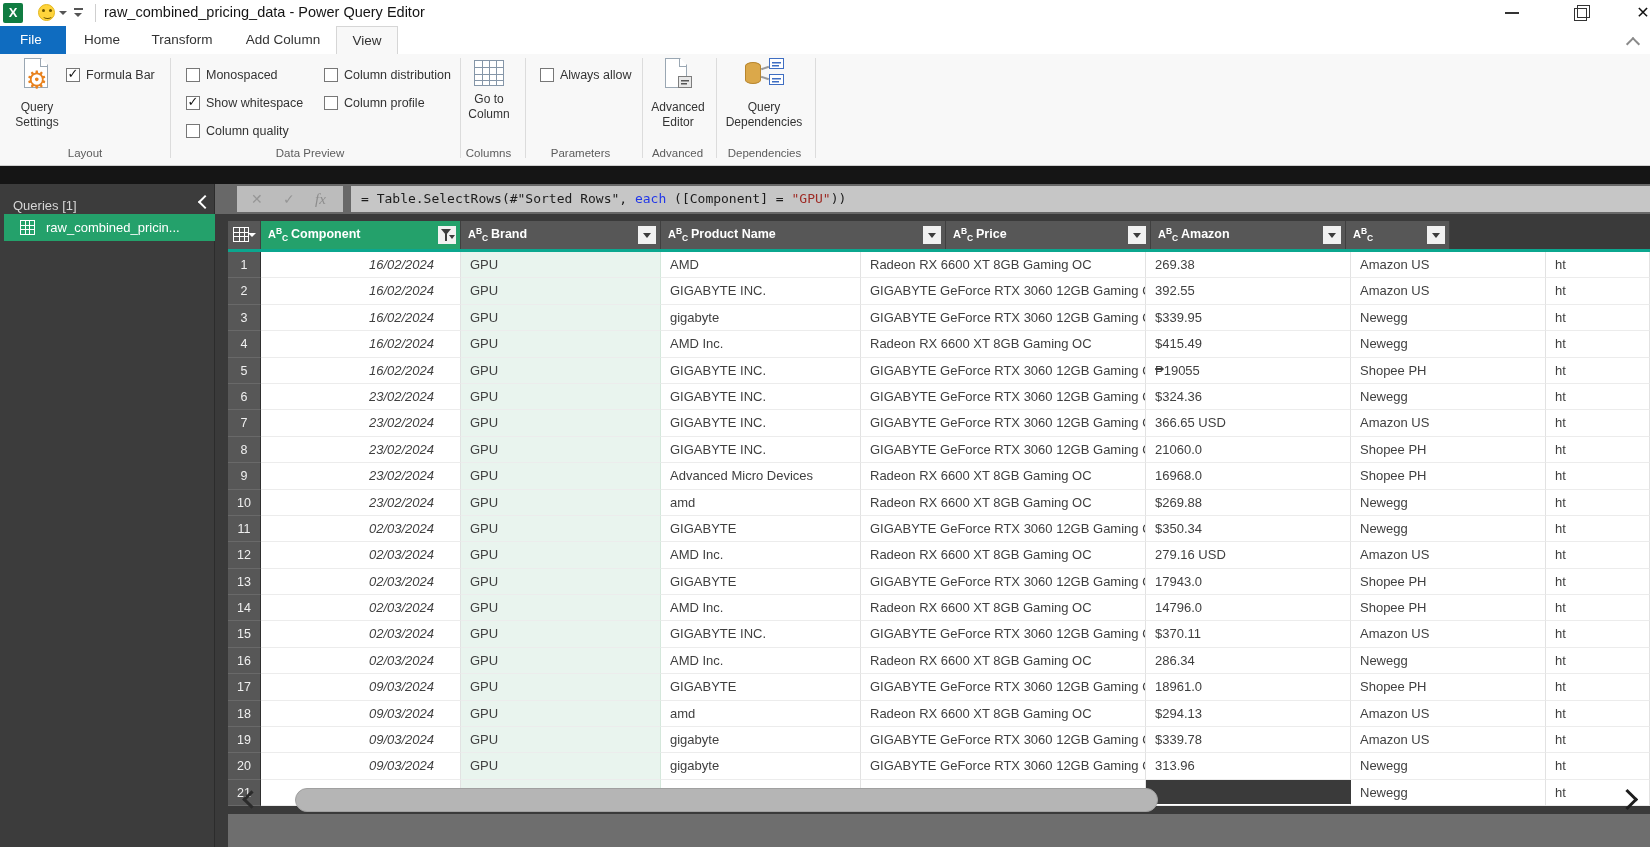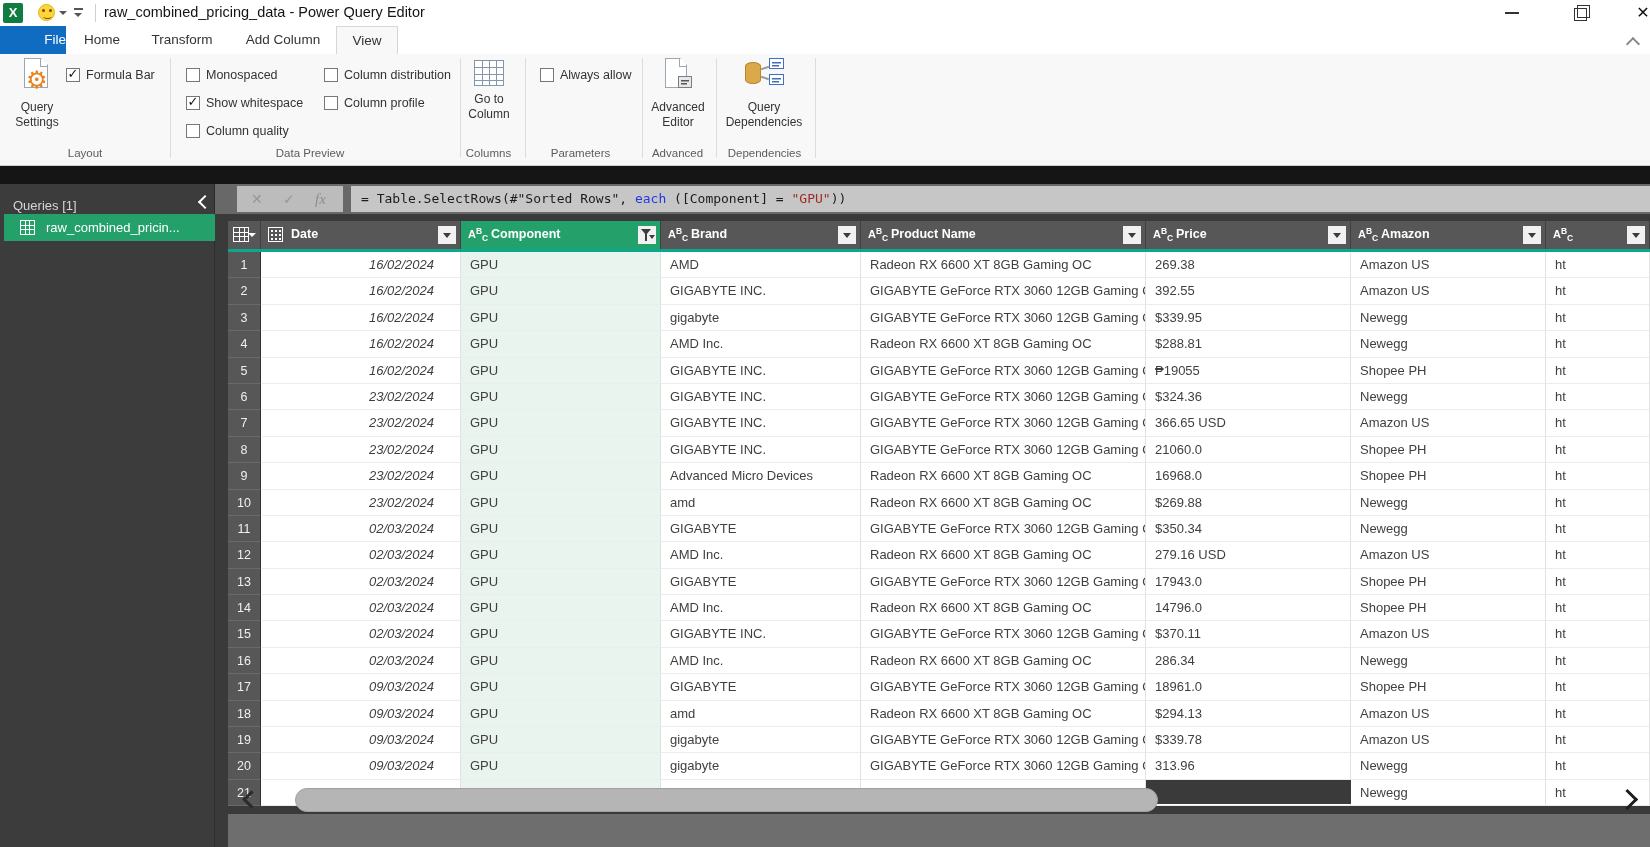--- a/index.html
+++ b/index.html
@@ -29,21 +29,21 @@
   .winbtn { position:absolute; top:0; width:34px; height:26px; text-align:center; color:#222; }
   .btn-min { left:1495px; } .btn-min::after { content:""; position:absolute; left:10px; top:12px; width:14px; height:2px; background:#333; }
   .btn-restore { left:1563px; }
   .btn-restore::before { content:""; position:absolute; left:11px; top:8px; width:11px; height:11px; border:1.6px solid #333; background:#fff; }
   .btn-restore::after { content:""; position:absolute; left:14px; top:5px; width:11px; height:11px; border:1.6px solid #333; }
   .btn-close { left:1626px; font-size:16px; line-height:26px; color:#111; }
 
   
   .tabrow { position:absolute; left:0; top:26px; width:1650px; height:28px; background:#fff; }
   .file-tab { position:absolute; left:0; top:0; width:66px; height:28px; background:#0f6cc0;
-              color:#fff; font-size:13.5px; text-align:right; line-height:28px; }
+              color:#fff; font-size:13.5px; text-align:left; line-height:28px;padding-left:20px; }
   .tab { position:absolute; top:0; height:28px; font-size:13.5px; color:#333; line-height:28px; text-align:center; }
   .tab-0 { left:72px;  width:60px; }
   .tab-1 { left:140px; width:84px; }
   .tab-2 { left:238px; width:90px; }
   .tab-3 { left:336px; width:62px; background:#f8f8f8; border:1px solid #d6d6d6; border-bottom:none; }
   .ribbon-collapse { position:absolute; left:1628px; top:10px; width:10px; height:10px; }
   .ribbon-collapse::before { content:""; position:absolute; left:0; top:3px; width:8px; height:8px;
         border-left:2px solid #8a8a8a; border-top:2px solid #8a8a8a; transform:rotate(45deg); }
 
   
@@ -308,27 +308,20 @@
           <span class="fb-fx">fx</span>
         </div>
         <div class="fb-input"><span class="tok-default">= Table.SelectRows(#"Sorted Rows", </span><span class="tok-keyword">each</span><span class="tok-default"> ([Component] = </span><span class="tok-string">"GPU"</span><span class="tok-default">))</span></div>
       </div>
 
       <div class="grid-header">
           <div class="hcell hcorner" style="width: 33px; flex: 0 0 33px;">
             <span class="tblico"></span>
             <span class="cdown"></span>
           </div>
-          <div class="hcell" style="width: 200px; flex: 0 0 200px;">
-            <span class="calico"></span>
-            <span class="hlabel">Date</span>
-            <span class="ddbtn">
-              <span class="tri"></span>
-            </span>
-          </div>
           <div class="hcell hsel" style="width: 200px; flex: 0 0 200px;">
             <span class="abc">A<i>B</i><b>C</b></span>
             <span class="hlabel">Component</span>
             <span class="ddbtn filter">
               <span class="funnel"></span>
               <span class="tri"></span>
             </span>
           </div>
           <div class="hcell" style="width: 200px; flex: 0 0 200px;">
             <span class="abc">A<i>B</i><b>C</b></span>
@@ -397,21 +390,21 @@
             <div class="gcell c4" style="width: 205px; flex: 0 0 205px;">$339.95</div>
             <div class="gcell c5" style="width: 195px; flex: 0 0 195px;">Newegg</div>
             <div class="gcell c6" style="width: 104px; flex: 0 0 104px;">ht</div>
           </div>
           <div class="grow">
             <div class="gnum">4</div>
             <div class="gcell c0" style="width: 200px; flex: 0 0 200px;">16/02/2024</div>
             <div class="gcell c1 csel" style="width: 200px; flex: 0 0 200px;">GPU</div>
             <div class="gcell c2" style="width: 200px; flex: 0 0 200px;">AMD Inc.</div>
             <div class="gcell c3" style="width: 285px; flex: 0 0 285px;">Radeon RX 6600 XT 8GB Gaming OC</div>
-            <div class="gcell c4" style="width: 205px; flex: 0 0 205px;">$288.81</div>
+            <div class="gcell c4" style="width: 205px; flex: 0 0 205px;">$415.49</div>
             <div class="gcell c5" style="width: 195px; flex: 0 0 195px;">Newegg</div>
             <div class="gcell c6" style="width: 104px; flex: 0 0 104px;">ht</div>
           </div>
           <div class="grow">
             <div class="gnum">5</div>
             <div class="gcell c0" style="width: 200px; flex: 0 0 200px;">16/02/2024</div>
             <div class="gcell c1 csel" style="width: 200px; flex: 0 0 200px;">GPU</div>
             <div class="gcell c2" style="width: 200px; flex: 0 0 200px;">GIGABYTE INC.</div>
             <div class="gcell c3" style="width: 285px; flex: 0 0 285px;">GIGABYTE GeForce RTX 3060 12GB Gaming OC</div>
             <div class="gcell c4" style="width: 205px; flex: 0 0 205px;">₱19055</div>

